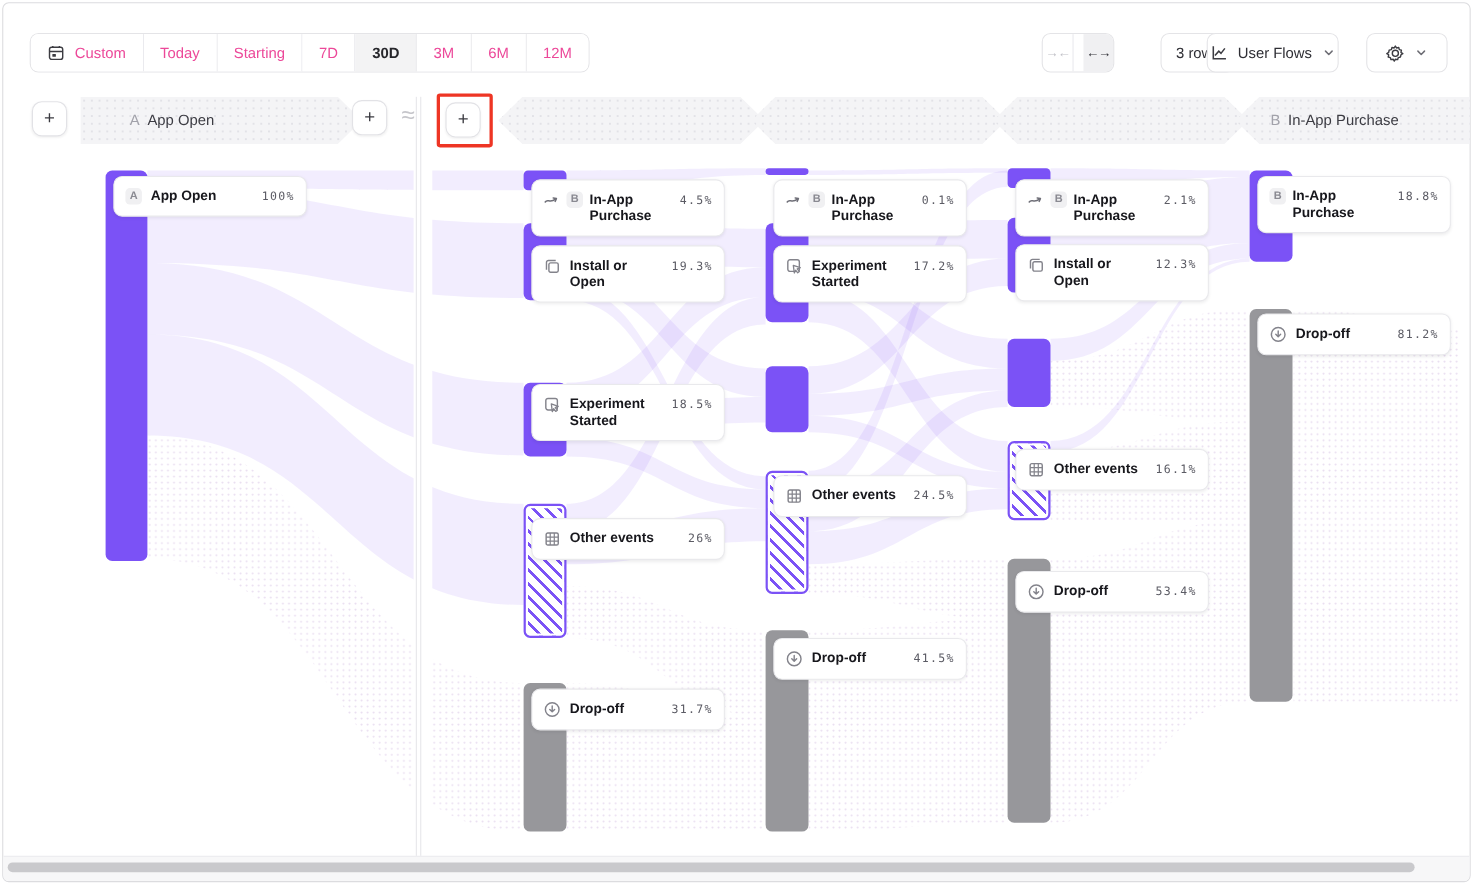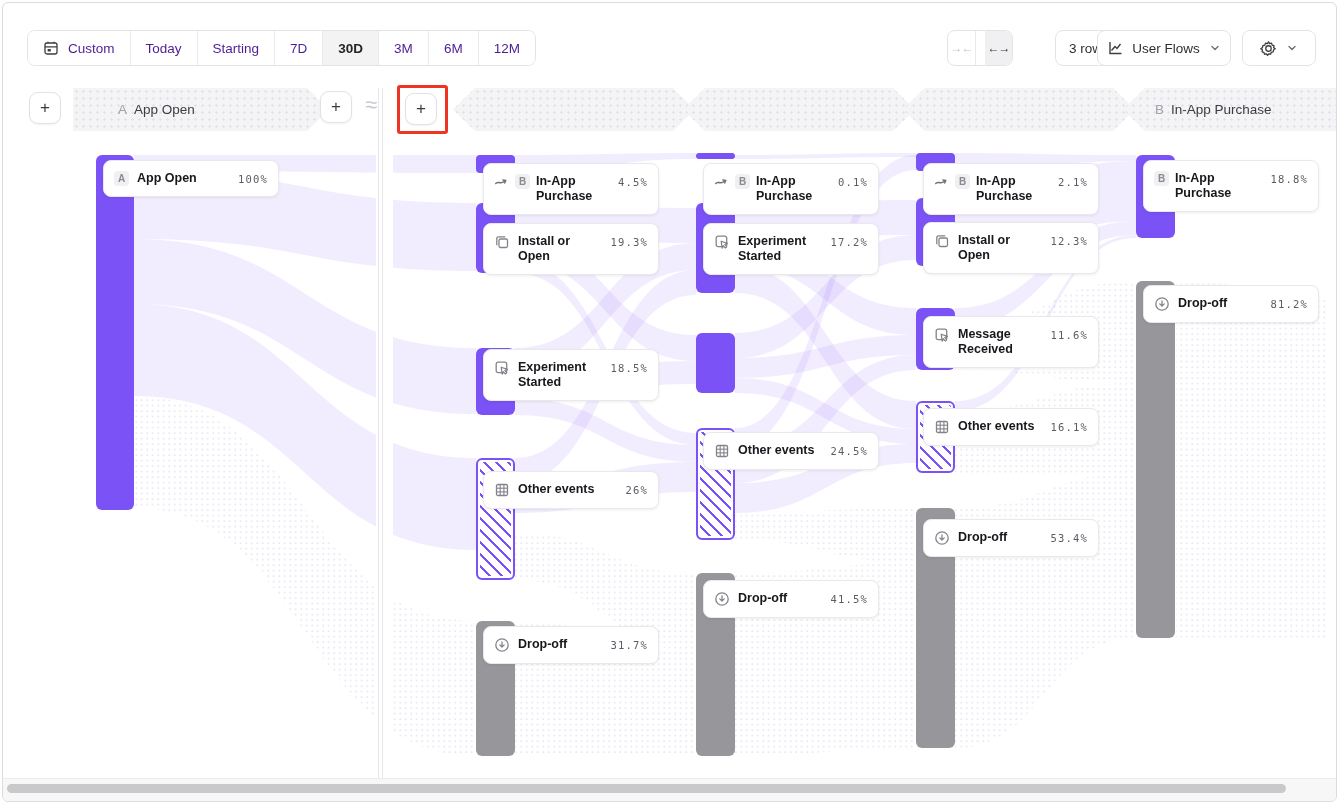--- a/index.html
+++ b/index.html
@@ -3,21 +3,21 @@
 <meta charset="utf-8">
 <style>
   html,body{margin:0;padding:0;background:#fff;}
   body{width:1339px;height:804px;position:relative;overflow:hidden;
        font-family:"Liberation Sans",sans-serif;-webkit-font-smoothing:antialiased;}
   .frame{position:absolute;inset:2px;border:1px solid #dcdcdf;border-radius:6px;background:#fff;overflow:hidden;}
 
   
   .seg{position:absolute;left:24px;top:27px;height:36px;display:flex;border:1px solid #e4e4e7;
        border-radius:8px;overflow:hidden;background:#fff;box-sizing:border-box;}
-  .seg .dbtn{border:none;background:#fff;padding:0 15px;font-size:13.5px;color:#4c1d95;
+  .seg .dbtn{border:none;background:#fff;padding:0 15px;font-size:13.5px;color:#ec4899;
        border-right:1px solid #eaeaee;display:flex;align-items:center;gap:9px;font-family:inherit;cursor:pointer;height:100%;}
   .seg .dbtn:last-child{border-right:none;}
   .seg .dbtn.sel{background:#f3f3f4;color:#26262b;font-weight:bold;}
   .tbtn{position:absolute;top:27px;height:36px;border:1px solid #e4e4e7;border-radius:8px;background:#fff;
        display:flex;align-items:center;justify-content:center;gap:9px;font-size:13.5px;color:#2e2e34;
        box-sizing:border-box;cursor:pointer;}
   .tbtn svg{flex:none;}
   .seg2{padding:0;overflow:hidden;}
   .seg2 span{width:33px;height:100%;display:flex;align-items:center;justify-content:center;
        font-size:12px;letter-spacing:-1px;}
@@ -284,27 +284,20 @@
     <span class="lbl">In-App Purchase</span>
     <span class="pct">2.1%</span>
   </div>
   <div class="card" style="left:920px;top:219px">
     <span class="nicon"><svg width="16" height="16">
           <use href="#i-copy"></use>
         </svg></span>
     <span class="lbl">Install or Open</span>
     <span class="pct">12.3%</span>
   </div>
-  <div class="card" style="left:920px;top:313px">
-    <span class="nicon"><svg width="16" height="16">
-          <use href="#i-click"></use>
-        </svg></span>
-    <span class="lbl">Message Received</span>
-    <span class="pct">11.6%</span>
-  </div>
   <div class="card" style="left:920px;top:405px">
     <span class="nicon"><svg width="16" height="16">
           <use href="#i-grid"></use>
         </svg></span>
     <span class="lbl">Other events</span>
     <span class="pct">16.1%</span>
   </div>
   <div class="card" style="left:920px;top:516px">
     <span class="nicon"><svg width="16" height="16">
           <use href="#i-drop"></use>
@@ -373,21 +366,21 @@
       </button>
   </div>
 
   <div class="tbtn seg2" style="left:944px;width:66px">
     <span class="dis">→←</span>
     <span class="act">←→</span>
   </div>
   <div class="tbtn" style="left:1052px;width:68px">
     <span>3 rows</span>
   </div>
-  <div class="tbtn" style="left:1094px;width:134px">
+  <div class="tbtn" style="left:1094px;width:120px">
     <svg class="icn" width="16" height="16">
         <use href="#i-chart"></use>
       </svg>
     <span>User Flows</span>
     <svg width="12" height="12" style="color:#6f6f76">
         <use href="#i-chev"></use>
       </svg>
   </div>
   <div class="tbtn" style="left:1239px;width:74px">
     <svg class="icn" width="17" height="17">

